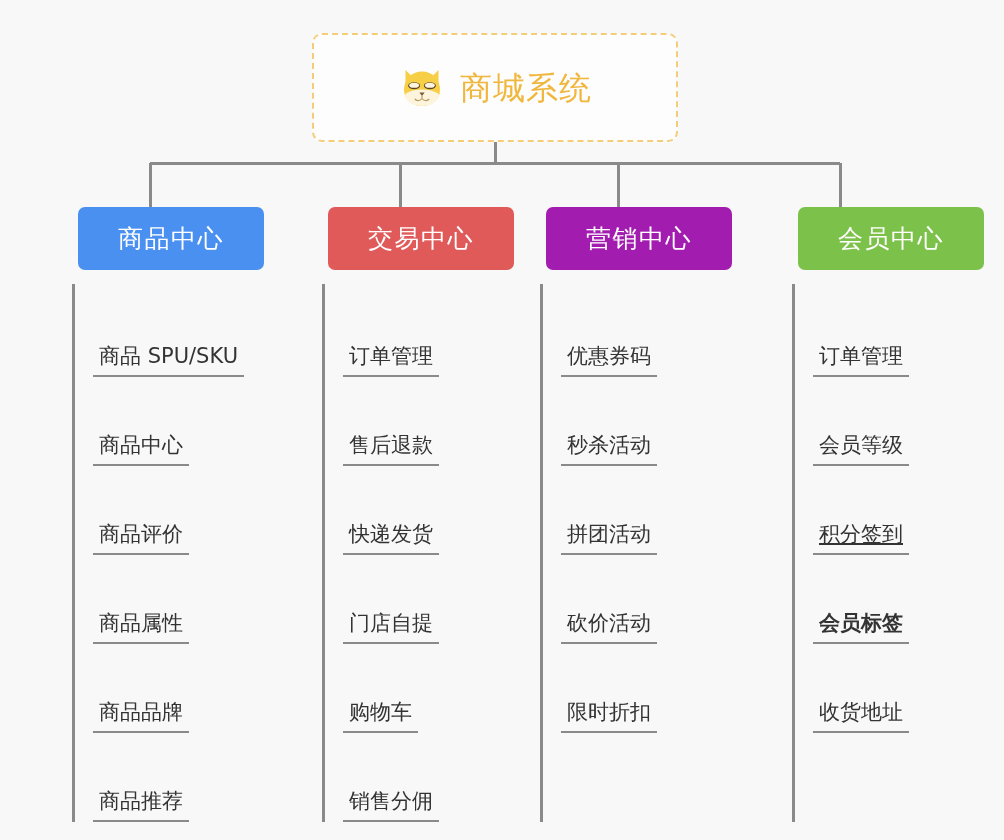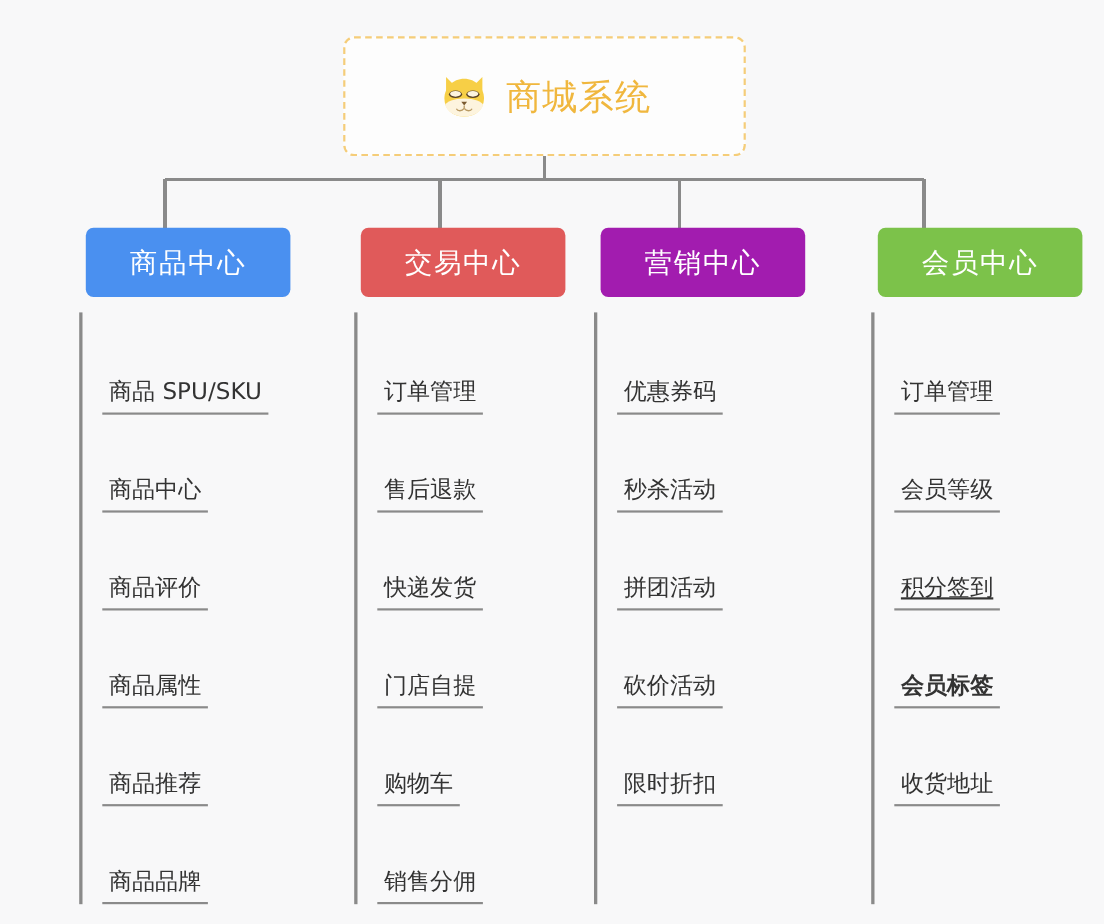--- a/index.html
+++ b/index.html
@@ -179,24 +179,24 @@
         <div class="leaf-item">
             <span class="leaf-text" style="border-bottom-color: rgb(138, 138, 138);">商品中心</span>
           </div>
         <div class="leaf-item">
             <span class="leaf-text" style="border-bottom-color: rgb(138, 138, 138);">商品评价</span>
           </div>
         <div class="leaf-item">
             <span class="leaf-text" style="border-bottom-color: rgb(138, 138, 138);">商品属性</span>
           </div>
         <div class="leaf-item">
+            <span class="leaf-text" style="border-bottom-color: rgb(138, 138, 138);">商品品牌</span>
+          </div>
+        <div class="leaf-item">
             <span class="leaf-text" style="border-bottom-color: rgb(138, 138, 138);">商品推荐</span>
-          </div>
-        <div class="leaf-item">
-            <span class="leaf-text" style="border-bottom-color: rgb(138, 138, 138);">商品品牌</span>
           </div>
       </div>
     </div>
 
     <div class="column col-1">
       <div class="cat-box" style="background-color: rgb(224, 90, 90);">交易中心</div>
       <div class="leaf-list">
         <div class="leaf-spine" style="height: 538px; background: rgb(138, 138, 138);"></div>
         <div class="leaf-item">
             <span class="leaf-text" style="border-bottom-color: rgb(138, 138, 138);">订单管理</span>

